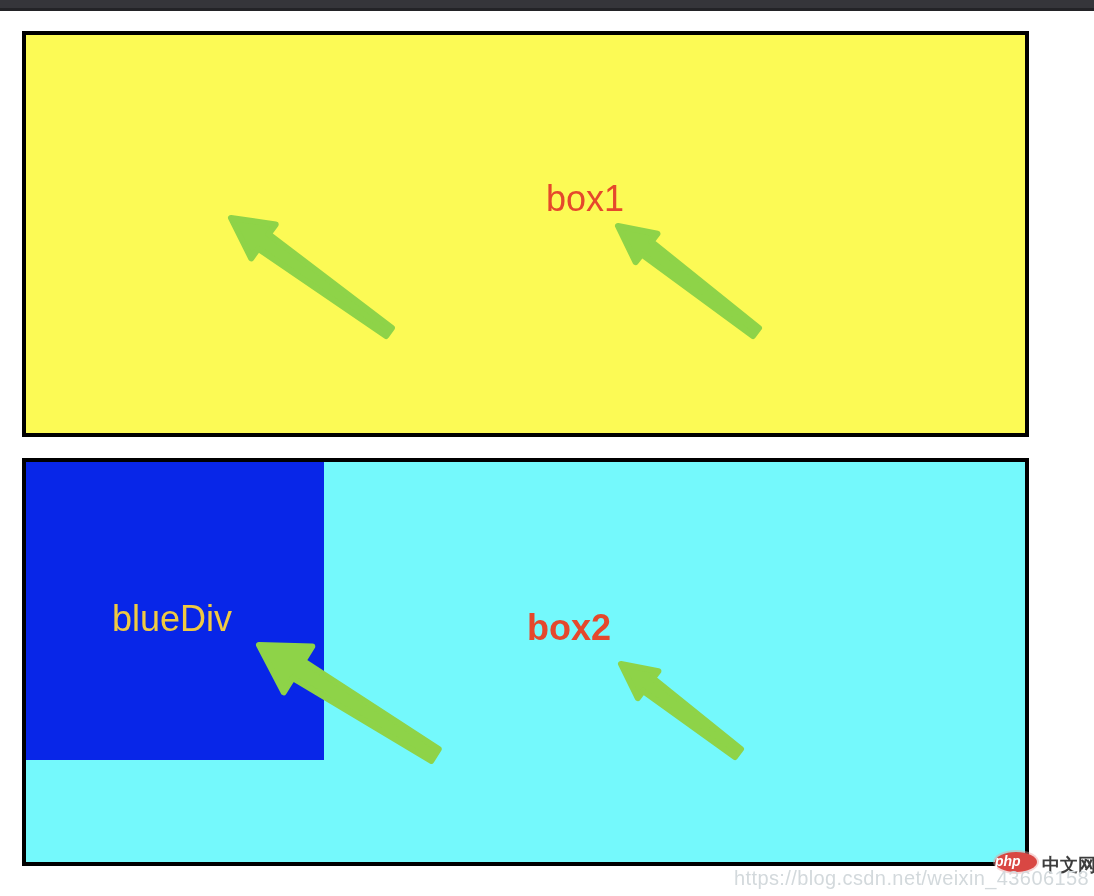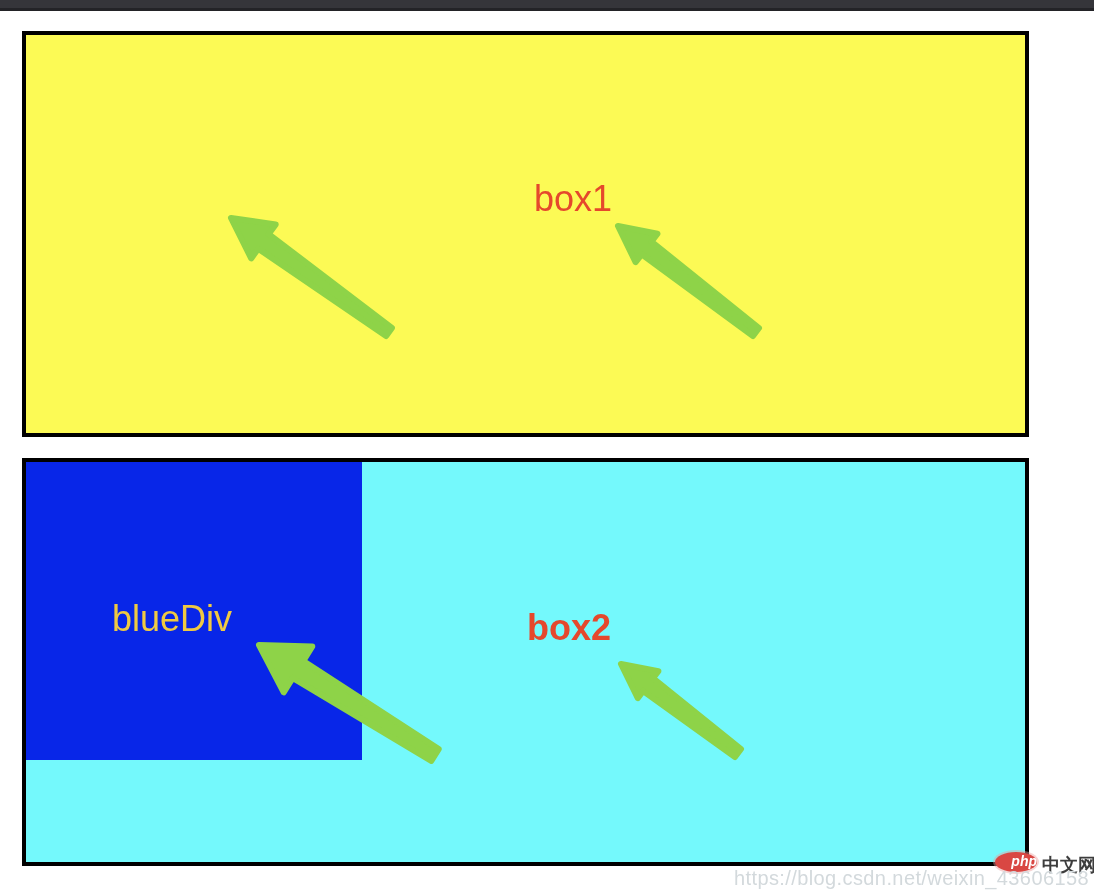--- a/index.html
+++ b/index.html
@@ -32,31 +32,31 @@
     left: 22px; top: 458px;
     width: 999px; height: 400px;
     background: var(--box2-bg, #74f9fc);
   }
   .inner {
     position: absolute;
     left: 0; top: 0;
     width: 298px; height: 298px;
   }
   .reddiv  { background: var(--reddiv-bg, #e73522); }
-  .bluediv { background: var(--bluediv-bg, #0826e8); padding-left: 38px; }
+  .bluediv { background: var(--bluediv-bg, #0826e8); }
   .lbl {
     position: absolute;
     font-size: 36px;
     line-height: 40px;
     white-space: nowrap;
   }
   .gold-lbl { color: var(--label-gold, #f0ca42); }
   .red-lbl  { color: var(--label-red, #e5482c); }
   .lbl-reddiv  { left: 87px;  top: 128px; }
-  .lbl-box1    { left: 508px; top: 144px; text-align: center; }
+  .lbl-box1    { left: 520px; top: 144px; text-align: center; }
   .lbl-bluediv { left: 86px;  top: 137px; }
   .lbl-box2    { left: 501px; top: 146px; font-weight: bold; }
   .arrows {
     position: absolute;
     left: 0; top: 0;
     width: 1094px; height: 896px;
     pointer-events: none;
     z-index: 5;
   }
   .watermark { z-index: 9; }
@@ -64,21 +64,21 @@
     position: absolute;
     left: 995px; top: 852px;
     width: 42px; height: 20px;
     background: #d94743;
     border-radius: 50%;
     box-shadow: 0 0 0 2px rgba(235, 160, 160, 0.45);
     color: #ffffff;
     font-style: italic;
     font-weight: bold;
     font-size: 14px;
-    text-align: right;
+    text-align: left;
     line-height: 19px;
     z-index: 10;
   }
   .cn-label {
     position: absolute;
     left: 1042px; top: 853px;
     font-size: 18px;
     font-weight: 600;
     color: #3d3d3d;
     z-index: 10;

